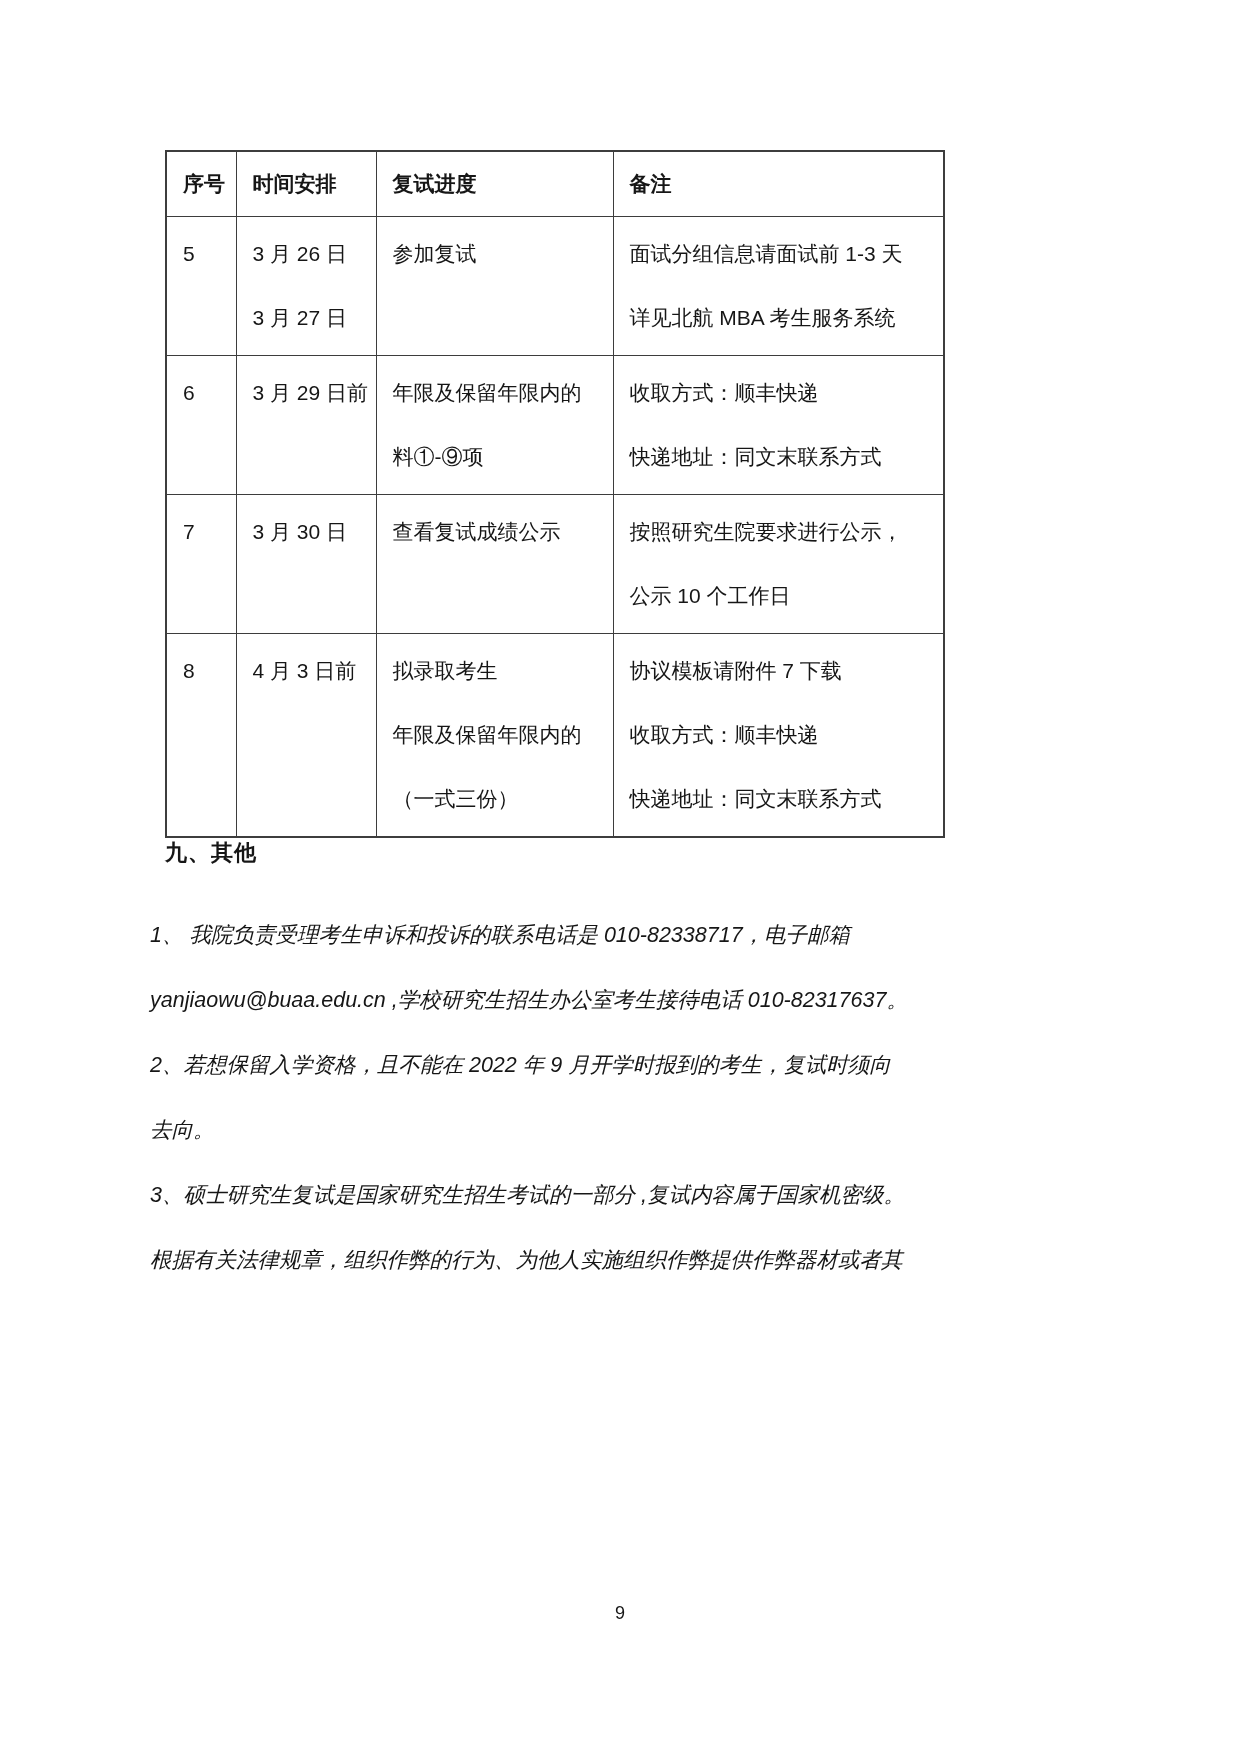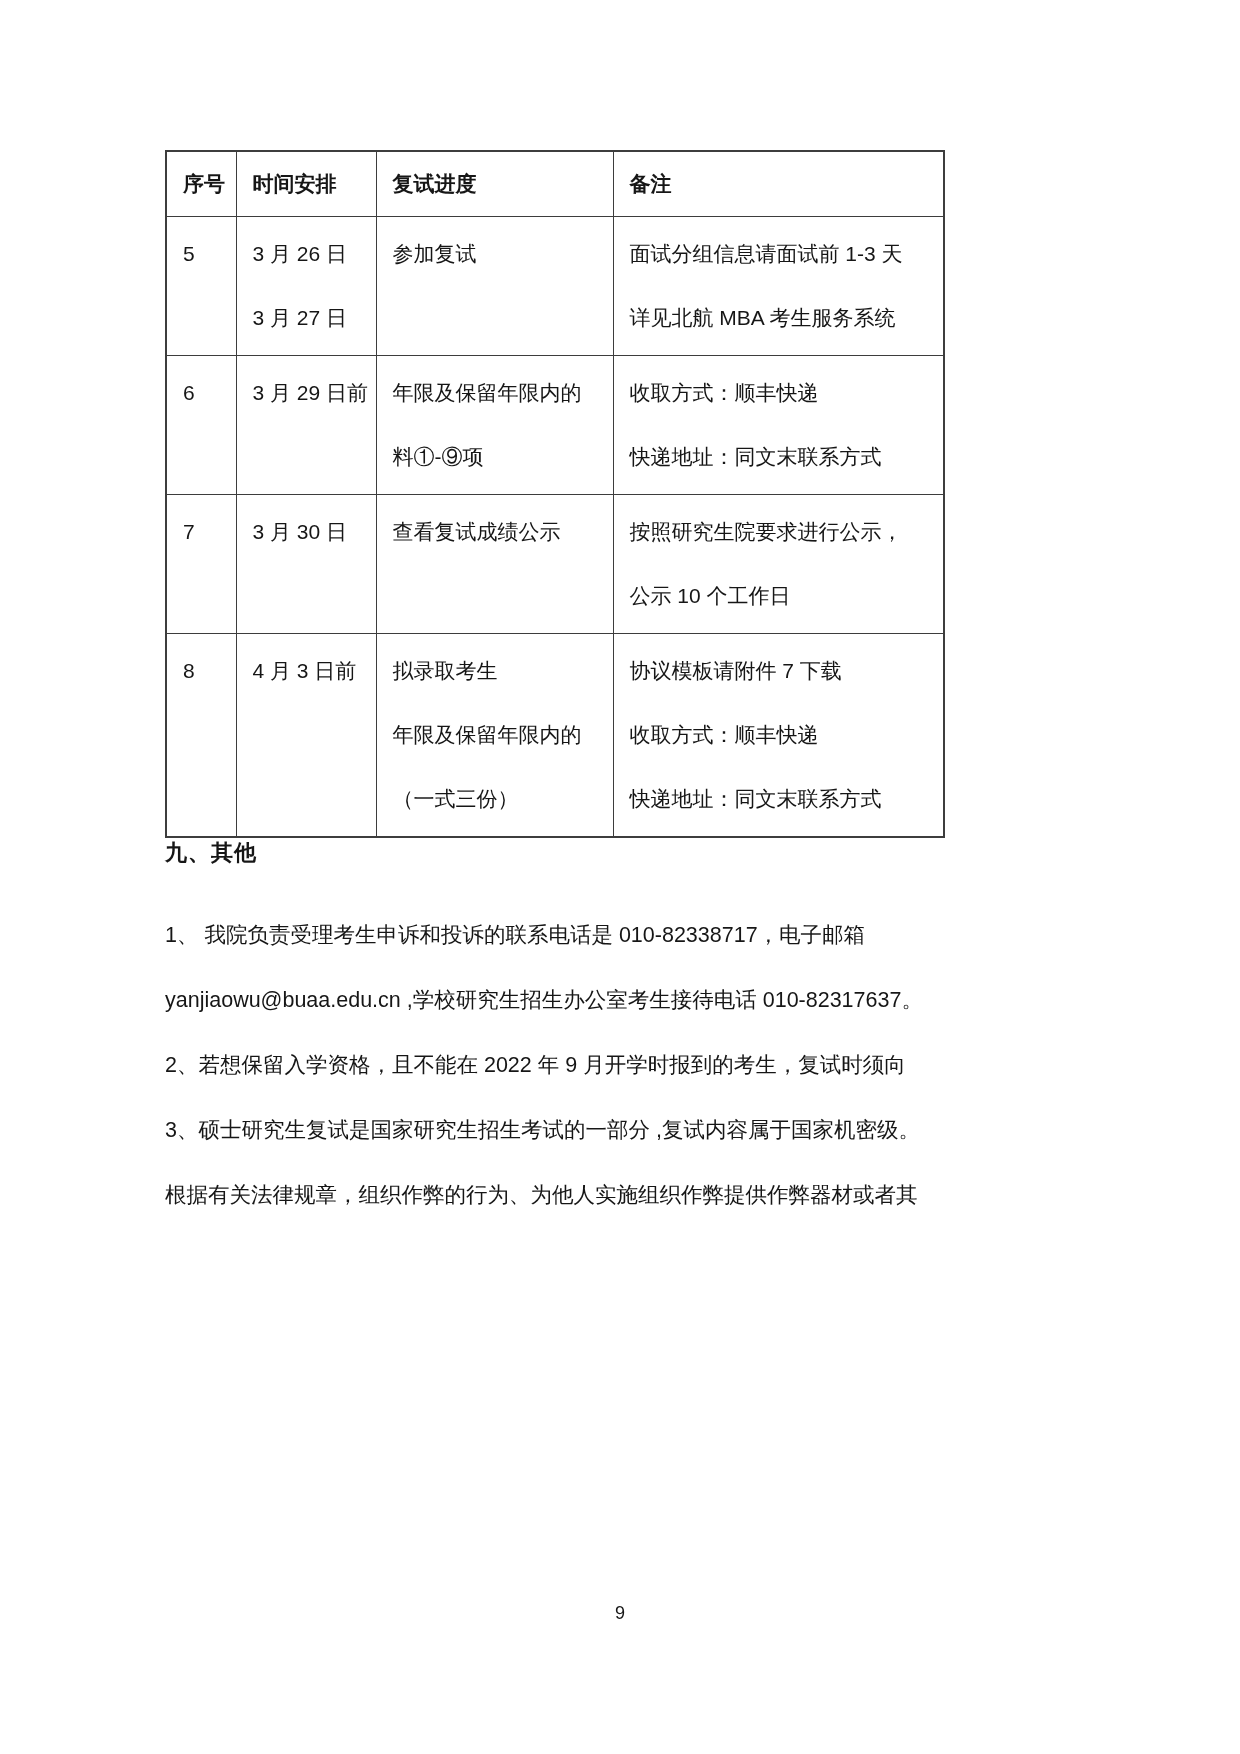--- a/index.html
+++ b/index.html
@@ -48,23 +48,24 @@
     position: absolute;
     left: 165px;
     top: 838px;
     margin: 0;
     font-size: 22px;
     font-weight: bold;
     letter-spacing: 1px;
   }
   .paragraphs {
     position: absolute;
-    left: 165px;
+    left: 150px;
     top: 903px;
     width: 790px;
+    font-style: italic;
   }
   .para-line {
     font-size: 21.5px;
     line-height: 65px;
     white-space: nowrap;
   }
   .page-number {
     position: absolute;
     left: 0;
     top: 1603px;
@@ -163,19 +164,20 @@
     </tr>
   </tbody>
     </table>
 
   <h2 class="section-heading">九、其他</h2>
 
   <div class="paragraphs">
     <div class="para-line">1、 我院负责受理考生申诉和投诉的联系电话是 010-82338717，电子邮箱</div>
     <div class="para-line">yanjiaowu@buaa.edu.cn ,学校研究生招生办公室考生接待电话 010-82317637。</div>
     <div class="para-line">2、若想保留入学资格，且不能在 2022 年 9 月开学时报到的考生，复试时须向</div>
+    <div class="para-line">去向。</div>
     <div class="para-line">3、硕士研究生复试是国家研究生招生考试的一部分 ,复试内容属于国家机密级。</div>
     <div class="para-line">根据有关法律规章，组织作弊的行为、为他人实施组织作弊提供作弊器材或者其</div>
   </div>
 
   <div class="page-number">9</div>
 
 </div>
 
 </body></html>

